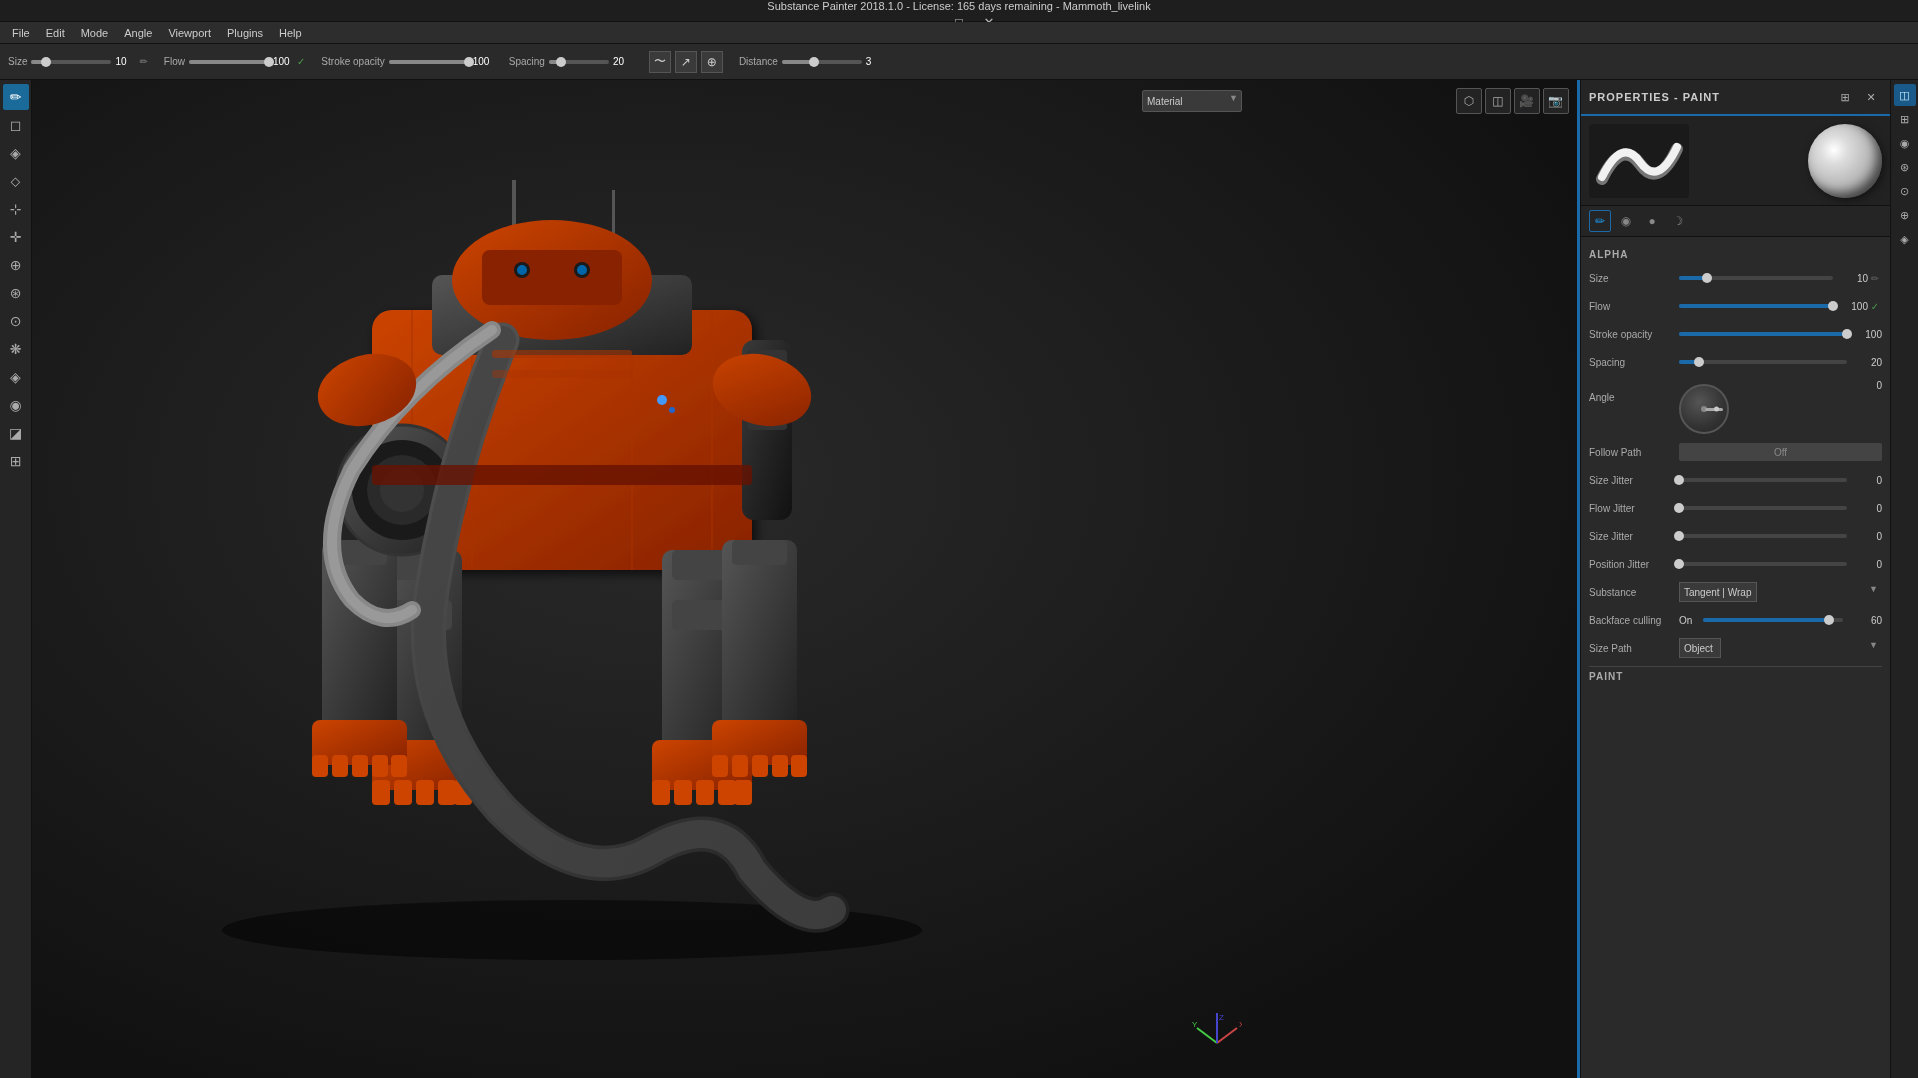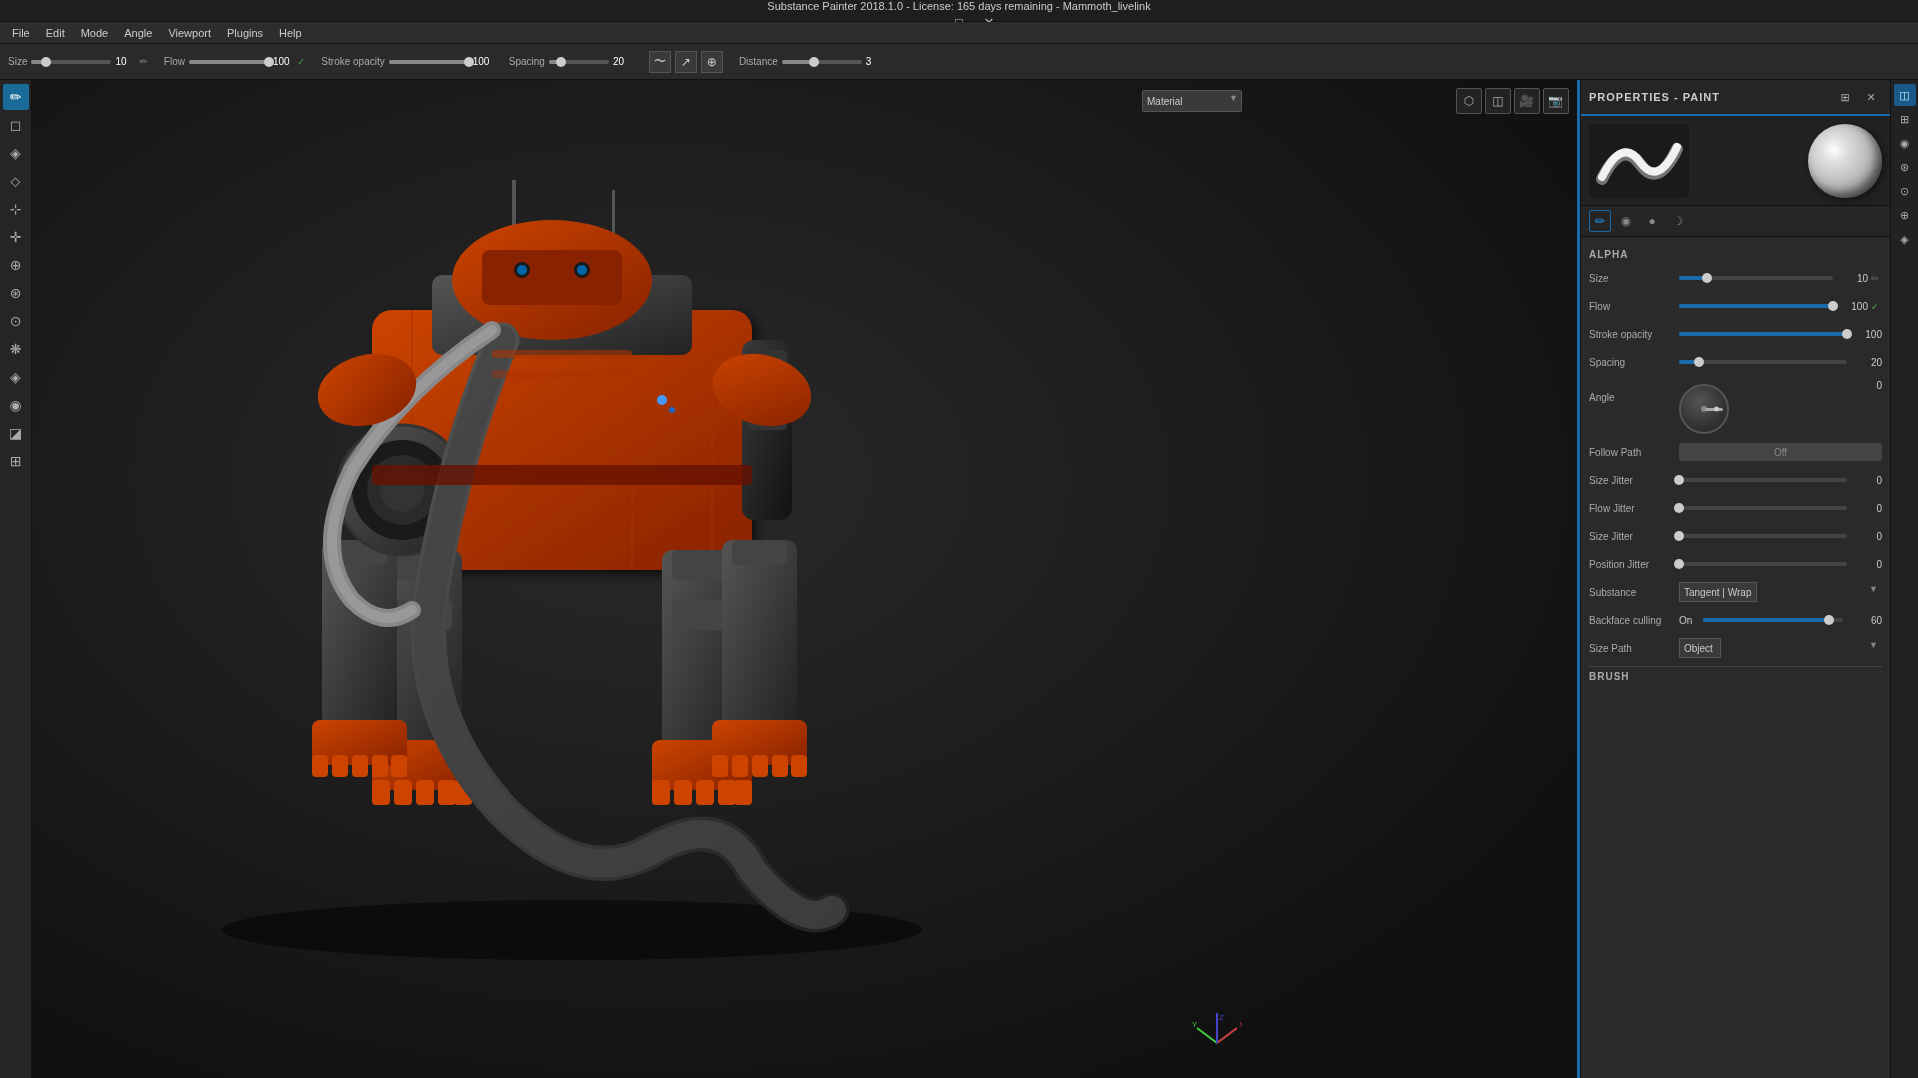--- a/index.html
+++ b/index.html
@@ -938,21 +938,21 @@
           <div style="flex:1;position:relative;">
             <select class="prop-dropdown">
               <option>Object</option>
               <option>Screen</option>
               <option>World</option>
             </select>
             <span style="position:absolute;right:4px;top:2px;font-size:9px;color:#888;pointer-events:none">▼</span>
           </div>
         </div>
 
-        <div class="alpha-section-title">BRUSH</div>
+        <div class="alpha-section-title">PAINT</div>
 
       </div>
     </div>
 
     <div id="far-right-panel">
       <div class="far-right-btn active">◫</div>
       <div class="far-right-btn">⊞</div>
       <div class="far-right-btn">◉</div>
       <div class="far-right-btn">⊛</div>
       <div class="far-right-btn">⊙</div>

